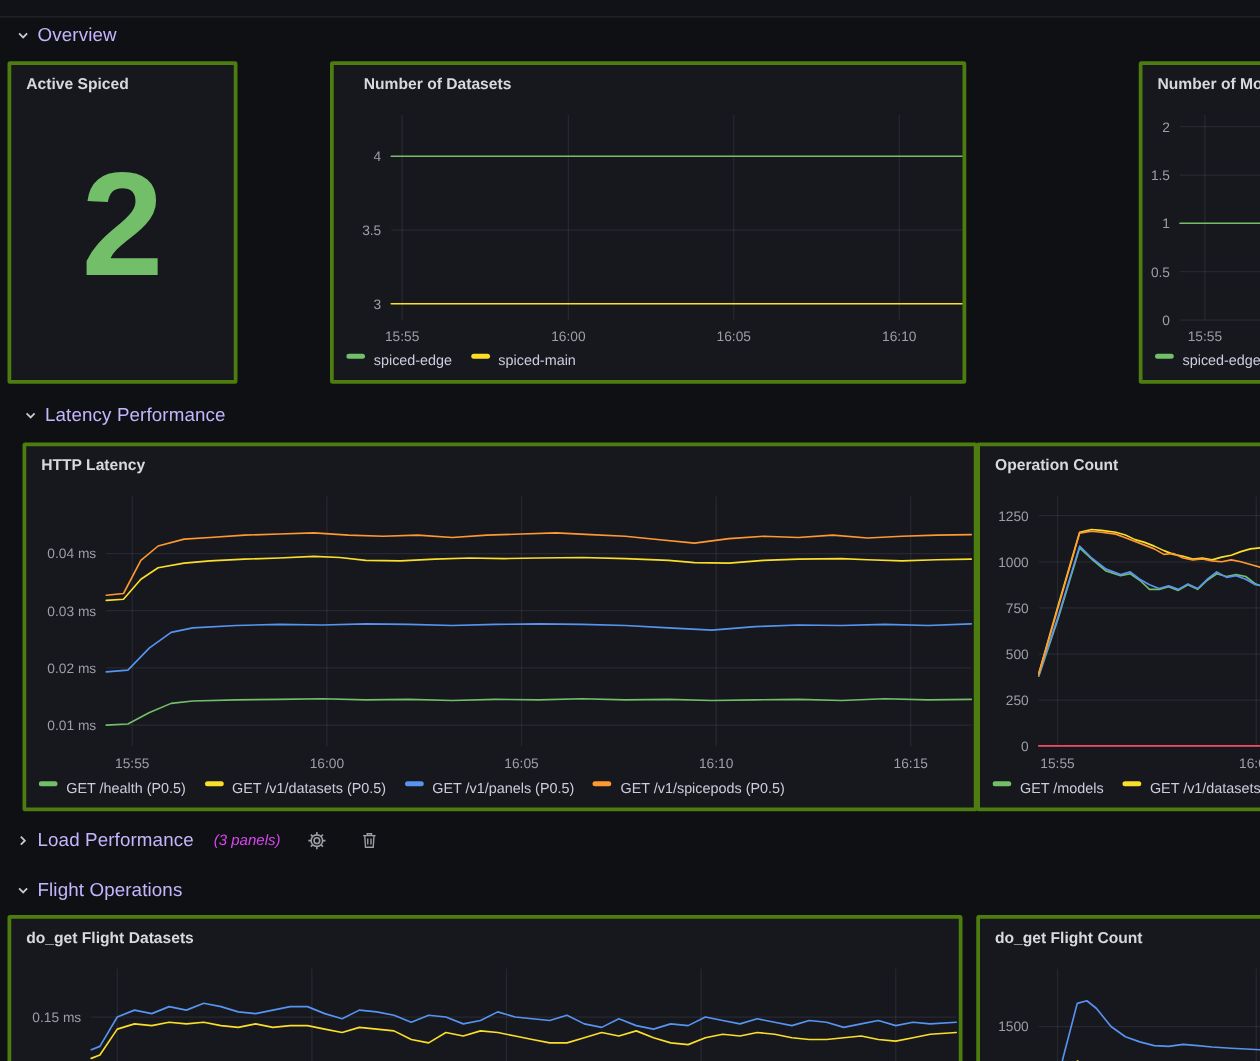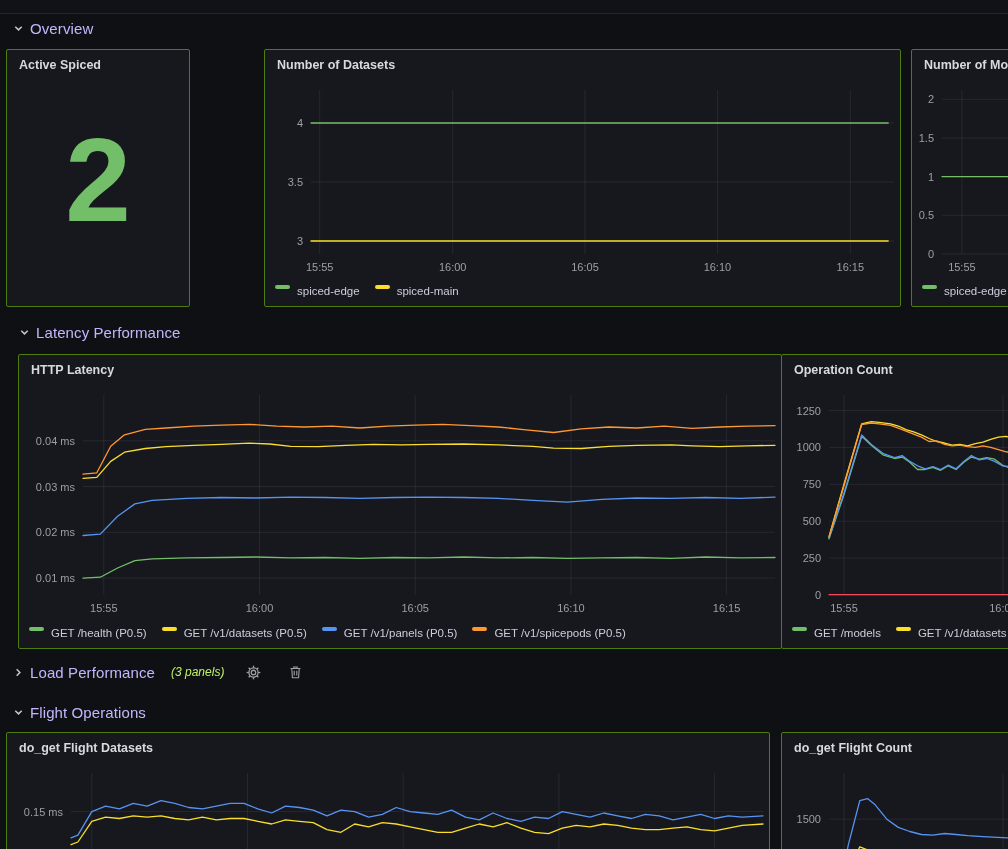--- a/index.html
+++ b/index.html
@@ -12,24 +12,24 @@
   .topbar{
     position:absolute;left:0;top:0;width:1008px;height:13px;
     background:#111217;border-bottom:1px solid #24252b;
   }
   .section-header{
     position:absolute;display:flex;align-items:center;gap:6px;height:22px;
     cursor:pointer;
   }
   .section-header .chev{display:flex;align-items:center;color:#c7c8cf;}
   .section-title{font-size:15px;font-weight:400;color:#c4b5fd;letter-spacing:.1px;}
-  .panel-count{font-size:12px;font-style:italic;color:#bef264;margin-left:10px;}
+  .panel-count{font-size:12px;font-style:italic;color:#d946ef;margin-left:10px;}
   .row-icon{color:#9d9fa6;margin-left:16px;display:flex;align-items:center;cursor:pointer;}
   .panel{
-    position:absolute;background:#17181e;border:1px solid #4d7c0f;border-radius:2px;
+    position:absolute;background:#17181e;border:3px solid #4d7c0f;border-radius:2px;
     box-sizing:border-box;
   }
   .panel-title{
     height:30px;display:flex;align-items:center;padding:0 12px;
     font-size:12.5px;font-weight:700;color:#d8d9dd;white-space:nowrap;overflow:hidden;
     cursor:pointer;
   }
   .chart{position:absolute;left:0;right:0;top:32px;overflow:hidden;}
   .legend{
     position:absolute;left:10px;right:2px;bottom:7px;height:16px;
@@ -57,21 +57,21 @@
       </svg>
   </span>
   <span class="section-title">Overview</span>
 </div>
 
 <div class="panel" style="left:6px;top:49px;width:184px;height:258px;">
   <div class="panel-title">Active Spiced</div>
   <div class="stat-value" style="color: rgb(115, 191, 105);">2</div>
 </div>
 
-<div class="panel" style="left:264px;top:49px;width:637px;height:258px;">
+<div class="panel" style="left:264px;top:49px;width:509px;height:258px;padding-left:12px;">
   <div class="panel-title">Number of Datasets</div>
   <div class="chart" style="height:198px;"><svg width="635" height="198">
         <line x1="54.7" y1="8" x2="54.7" y2="172" stroke="rgba(204,204,220,0.09)"></line>
         <text x="54.7" y="189" fill="#9d9fa6" font-size="11" text-anchor="middle">15:55</text>
         <line x1="187.7" y1="8" x2="187.7" y2="172" stroke="rgba(204,204,220,0.09)"></line>
         <text x="187.7" y="189" fill="#9d9fa6" font-size="11" text-anchor="middle">16:00</text>
         <line x1="320.0" y1="8" x2="320.0" y2="172" stroke="rgba(204,204,220,0.09)"></line>
         <text x="320.0" y="189" fill="#9d9fa6" font-size="11" text-anchor="middle">16:05</text>
         <line x1="452.4" y1="8" x2="452.4" y2="172" stroke="rgba(204,204,220,0.09)"></line>
         <text x="452.4" y="189" fill="#9d9fa6" font-size="11" text-anchor="middle">16:10</text>

